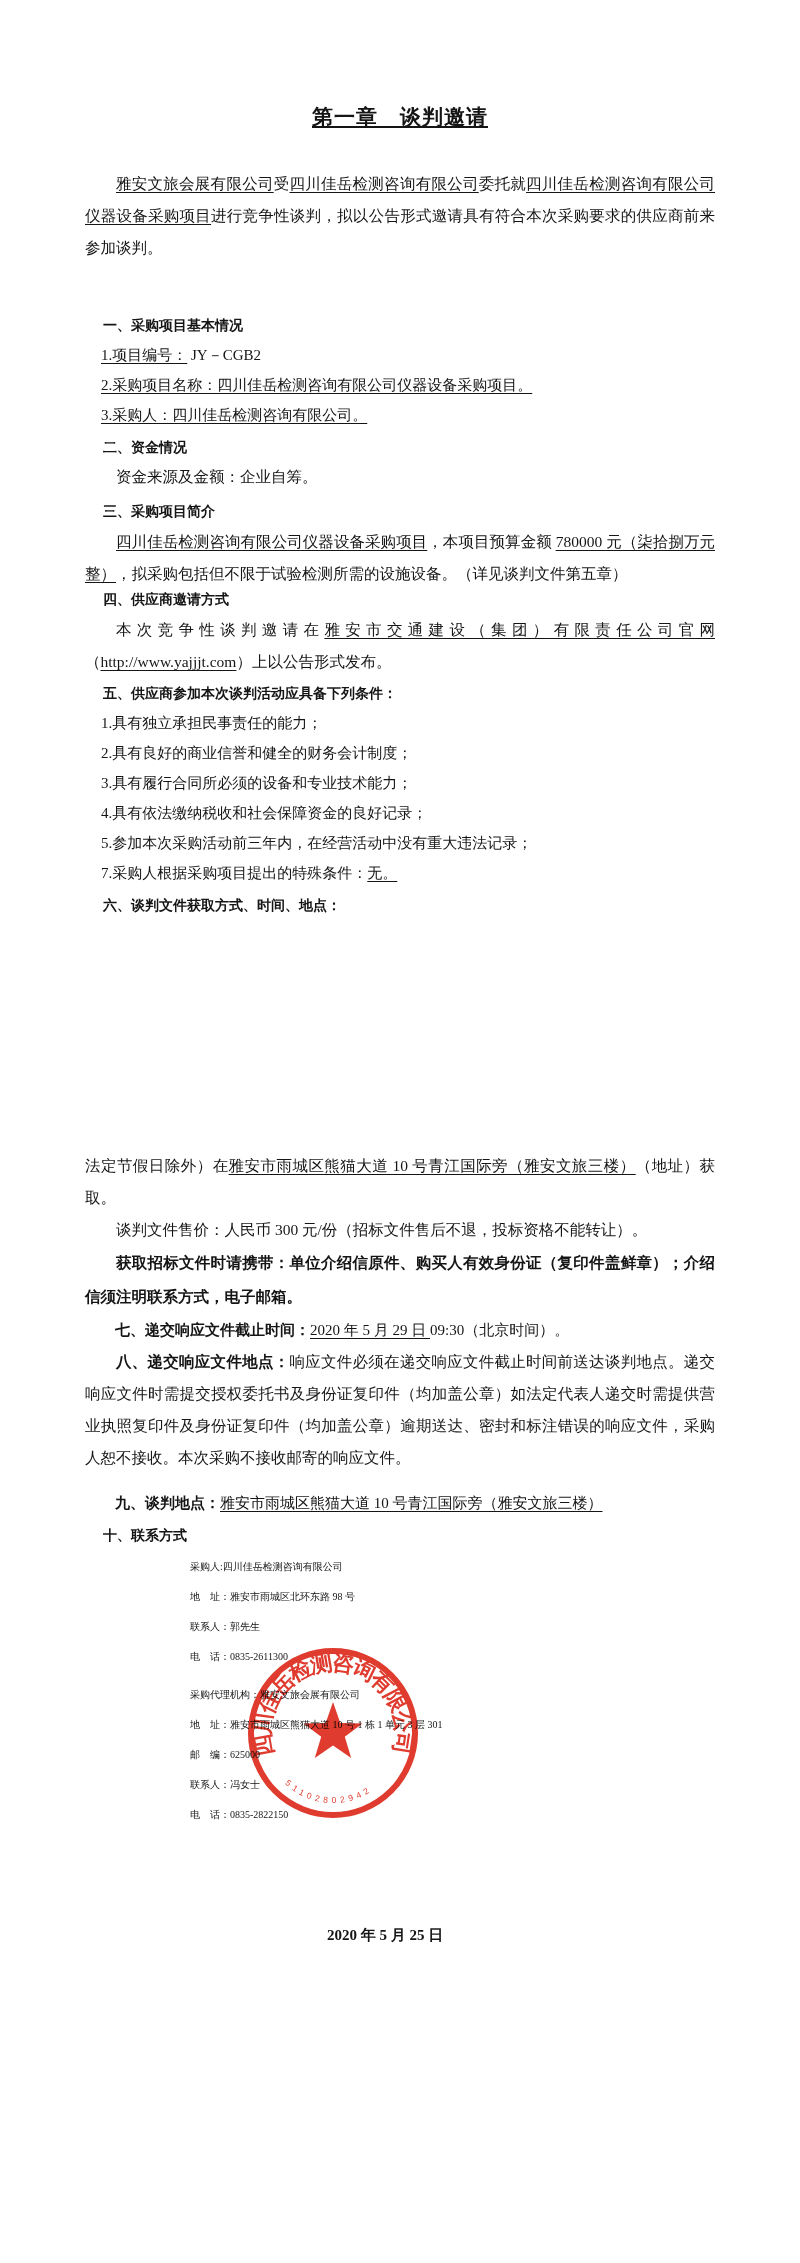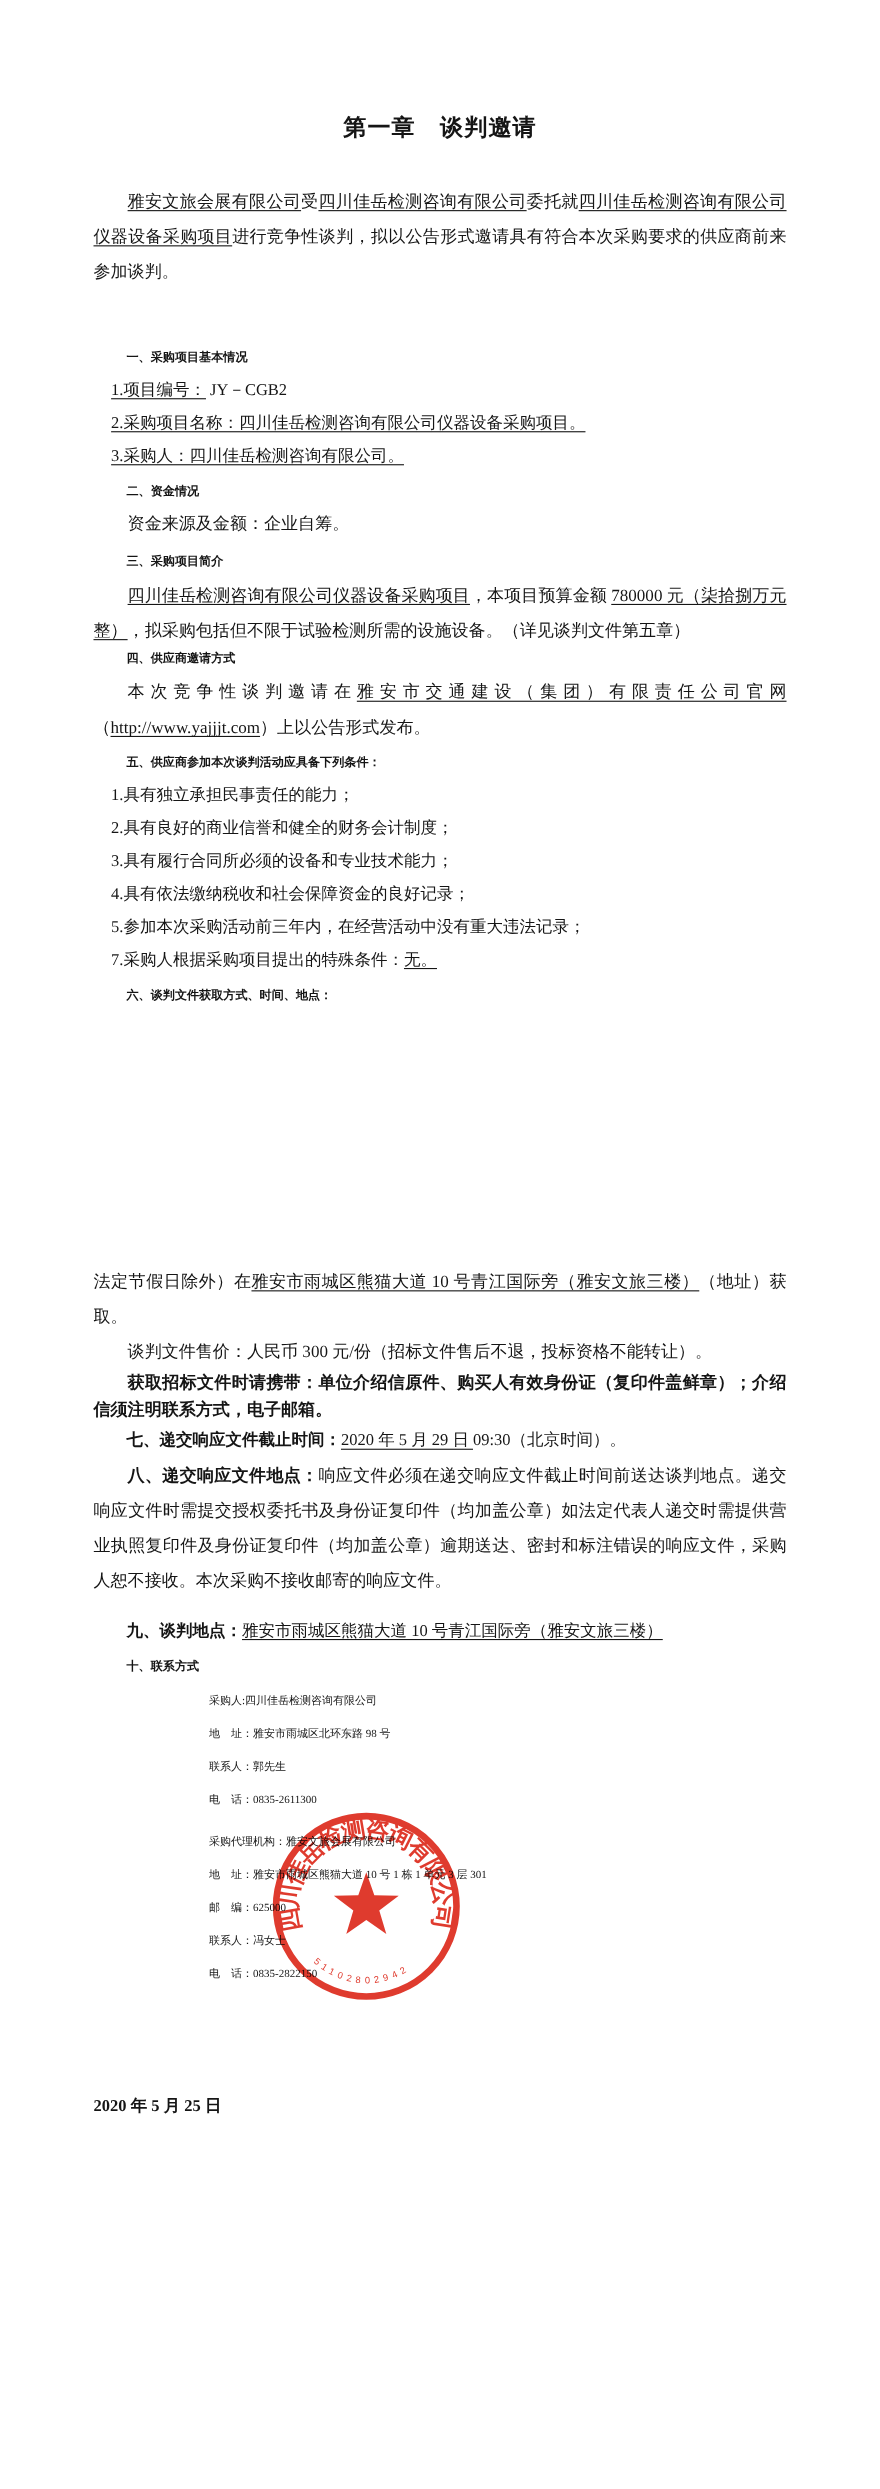--- a/index.html
+++ b/index.html
@@ -3,41 +3,41 @@
 <meta charset="utf-8">
 <style>
   html,body{margin:0;padding:0;background:#fff;}
   .page{
     position:relative;width:800px;height:2263px;background:#ffffff;
     font-family:"Liberation Serif",serif;color:#151515;overflow:hidden;
   }
   .doc{padding:102px 85px 0 85px;}
   .title{
     font-family:"Liberation Sans",sans-serif;font-weight:bold;font-size:21px;
-    line-height:30px;text-align:center;margin:0;letter-spacing:1px;
+    line-height:30px;text-align:center;margin:0;letter-spacing:1px;text-decoration:underline;
   }
   .para{
     font-size:15.5px;line-height:32px;text-align:justify;text-indent:2em;margin:0;
   }
   .intro{margin-top:36px;}
   .h2{
-    font-family:"Liberation Sans",sans-serif;font-weight:bold;font-size:11px;
-    line-height:30px;margin:0 0 0 30px;
+    font-family:"Liberation Sans",sans-serif;font-weight:bold;font-size:14px;
+    line-height:30px;margin:0 0 0 18px;
   }
   .item{font-size:15px;line-height:30px;margin:0 0 0 16px;}
   .line30{font-size:15px;line-height:30px;margin:0 0 0 30px;}
   .u{text-decoration:underline;text-underline-offset:3px;text-decoration-thickness:1px;}
   .bl{font-family:"Liberation Sans",sans-serif;font-weight:bold;}
   .bold-sans{font-family:"Liberation Sans",sans-serif;font-weight:bold;}
   .spacer{height:230px;}
   .contact{margin:2px 0 0 105px;font-size:10px;line-height:30px;}
   .contact p{margin:0;}
   .agency{margin-top:8px;}
   .date{
-    margin-top:90px;font-size:15px;line-height:30px;text-align:left;
+    margin-top:90px;font-size:15px;line-height:30px;text-align:center;
     padding-right:30px;font-weight:bold;
   }
   .mt46{margin-top:46px;} .mt2{margin-top:2px;} .mt4{margin-top:4px;}
   .mtm6{margin-top:-6px;} .mt14{margin-top:14px;}
   .seal{
     position:absolute;left:245px;top:1645px;width:176px;height:176px;
     mix-blend-mode:multiply;opacity:.92;pointer-events:none;
   }
 </style>
 </head>
@@ -71,21 +71,21 @@
     <p class="item">4.具有依法缴纳税收和社会保障资金的良好记录；</p>
     <p class="item">5.参加本次采购活动前三年内，在经营活动中没有重大违法记录；</p>
     <p class="item"><span>7.采购人根据采购项目提出的特殊条件：</span><span class="u">无。</span></p>
 
     <h2 class="h2 mt2">六、谈判文件获取方式、时间、地点：</h2>
 
     <div class="spacer"></div>
 
     <p class="para" style="text-indent:0"><span>法定节假日除外）在</span><span class="u">雅安市雨城区熊猫大道 10 号青江国际旁（雅安文旅三楼）</span><span>（地址）获取。</span></p>
     <p class="para">谈判文件售价：人民币 300 元/份（招标文件售后不退，投标资格不能转让）。</p>
-    <p class="para bold-sans" style="line-height:24px">获取招标文件时请携带：单位介绍信原件、购买人有效身份证（复印件盖鲜章）；介绍信须注明联系方式，电子邮箱。</p>
+    <p class="para bold-sans" style="line-height:34px">获取招标文件时请携带：单位介绍信原件、购买人有效身份证（复印件盖鲜章）；介绍信须注明联系方式，电子邮箱。</p>
 
     <p class="line30" style="line-height:32px"><span class="bl">七、递交响应文件截止时间：</span><span class="u">2020 年 5 月 29 日 </span><span>09:30（北京时间）。</span></p>
 
     <p class="para"><span class="bl">八、递交响应文件地点：</span><span>响应文件必须在递交响应文件截止时间前送达谈判地点。递交响应文件时需提交授权委托书及身份证复印件（均加盖公章）如法定代表人递交时需提供营业执照复印件及身份证复印件（均加盖公章）逾期送达、密封和标注错误的响应文件，采购人恕不接收。本次采购不接收邮寄的响应文件。</span></p>
 
     <p class="line30 mt14"><span class="bl">九、谈判地点：</span><span class="u">雅安市雨城区熊猫大道 10 号青江国际旁（雅安文旅三楼）</span></p>
 
     <h2 class="h2 mt2">十、联系方式</h2>
 
     <div class="contact">

